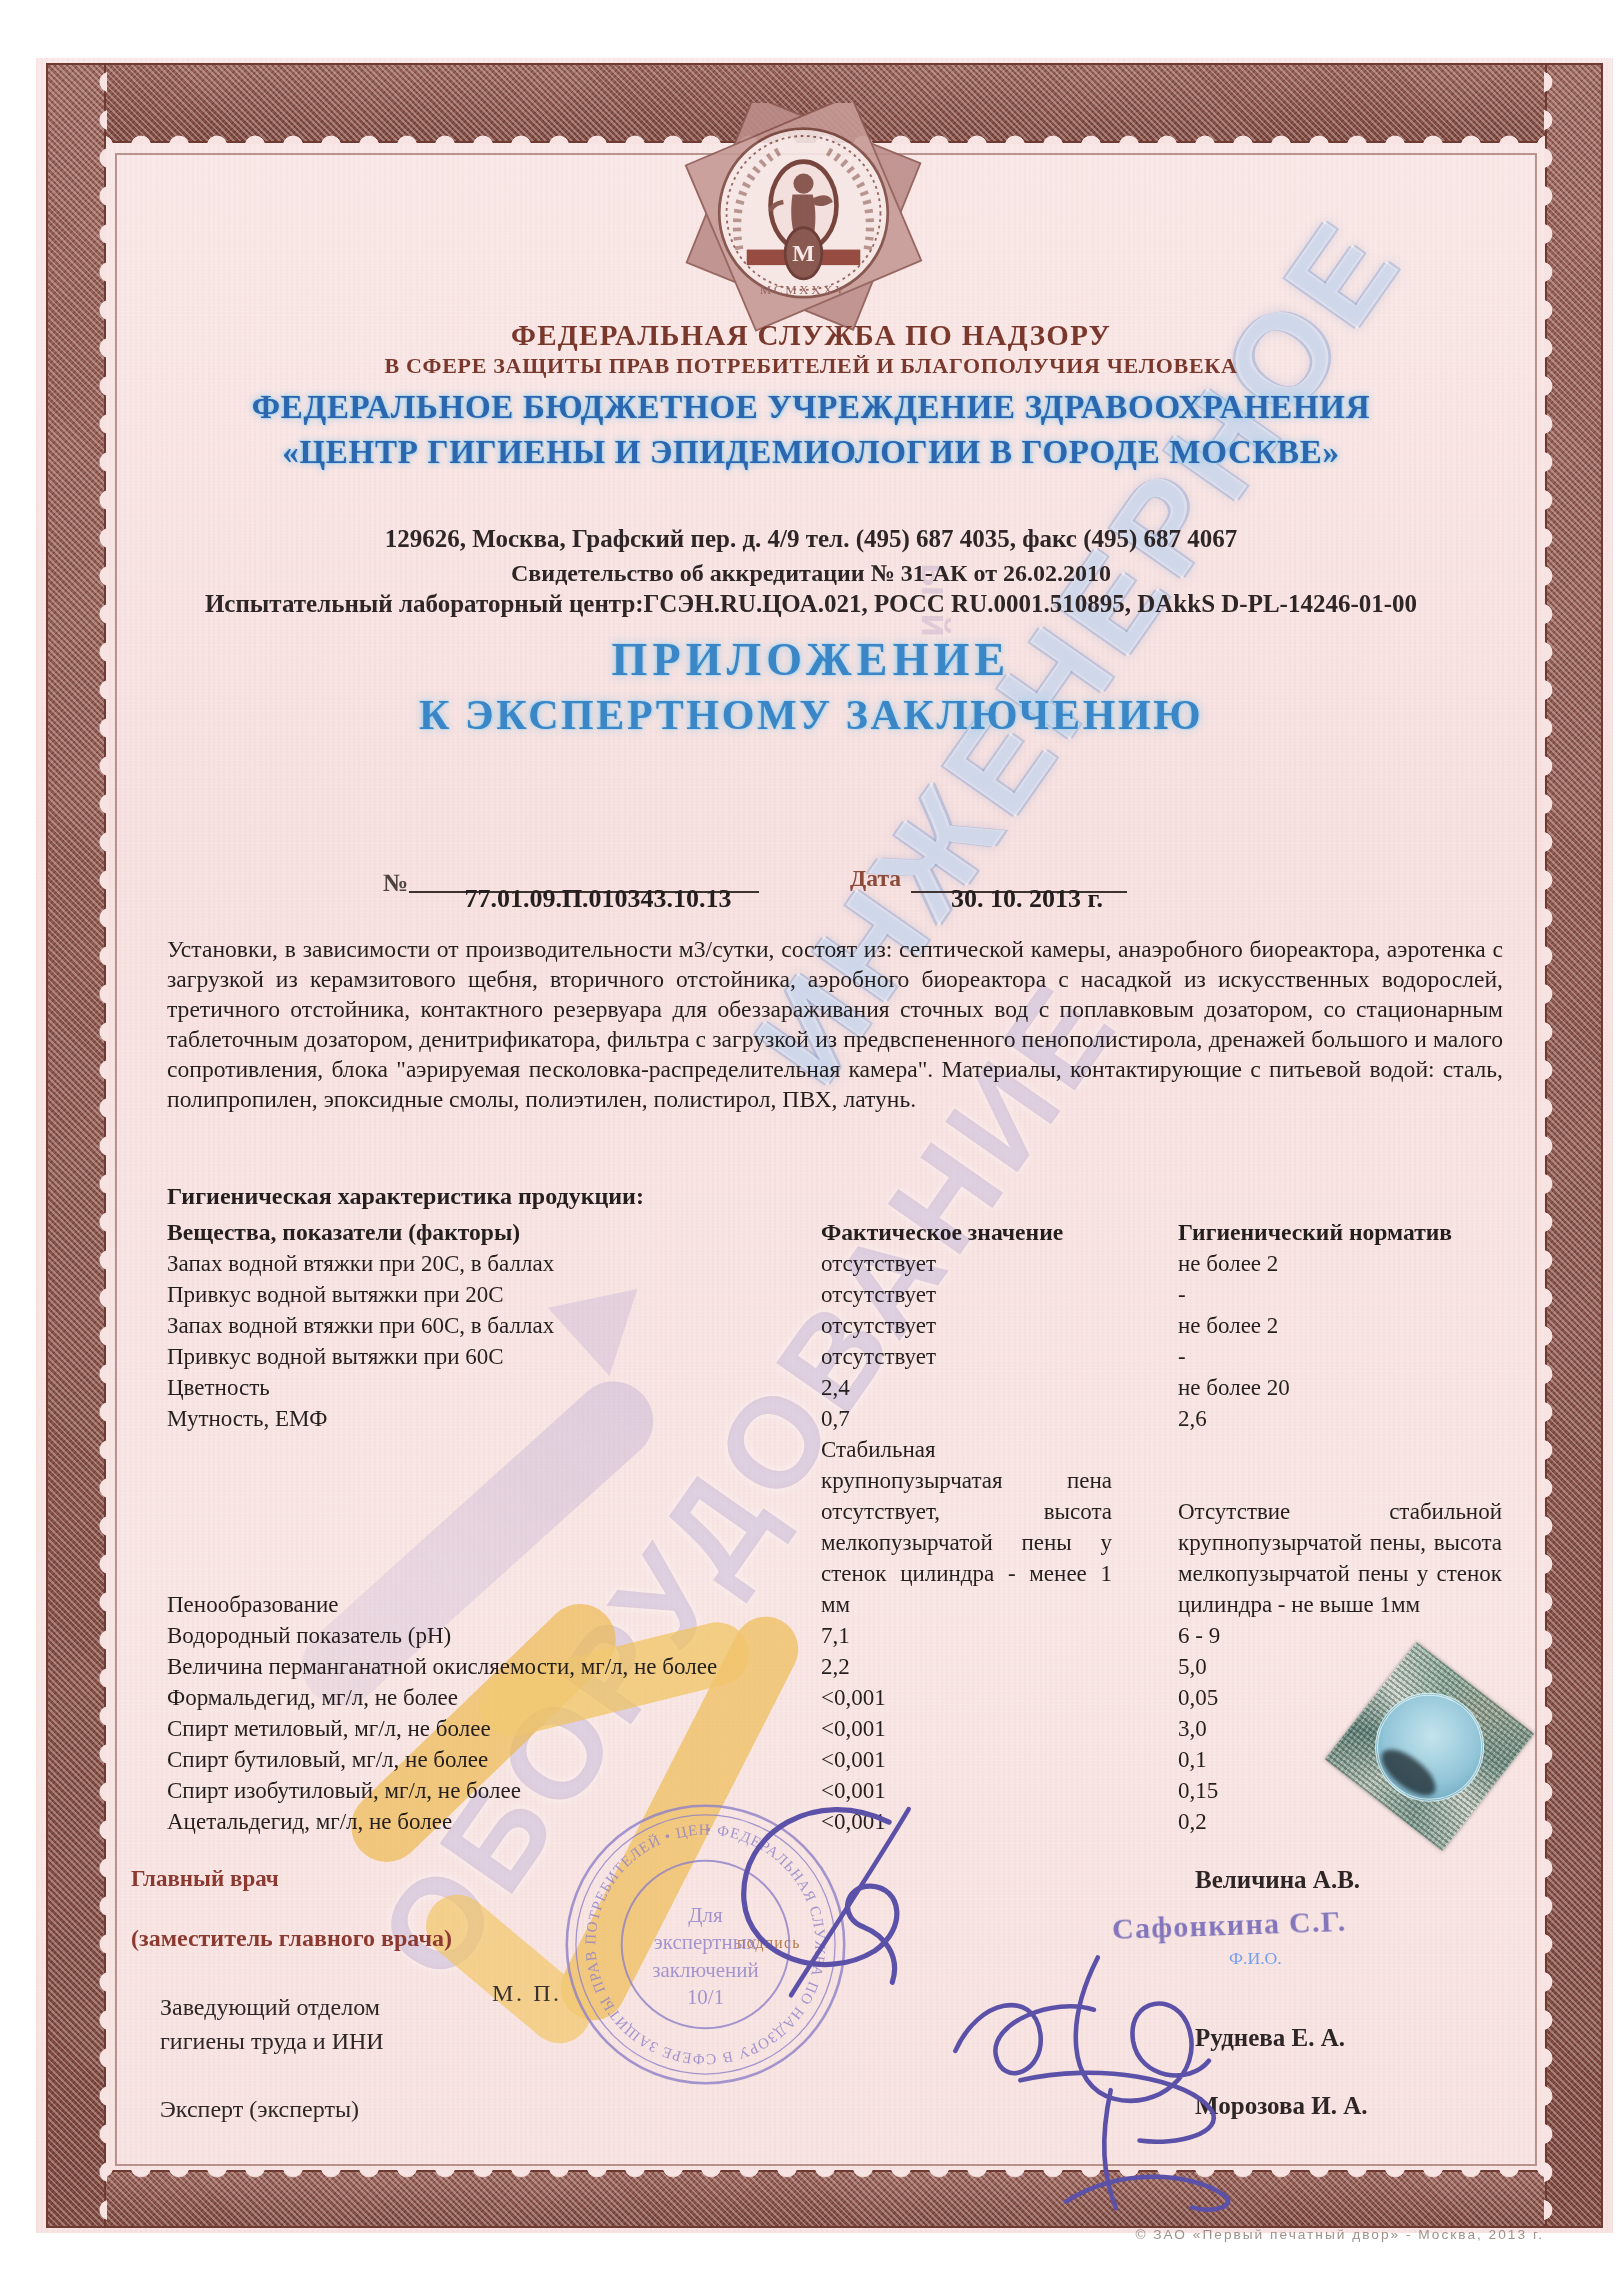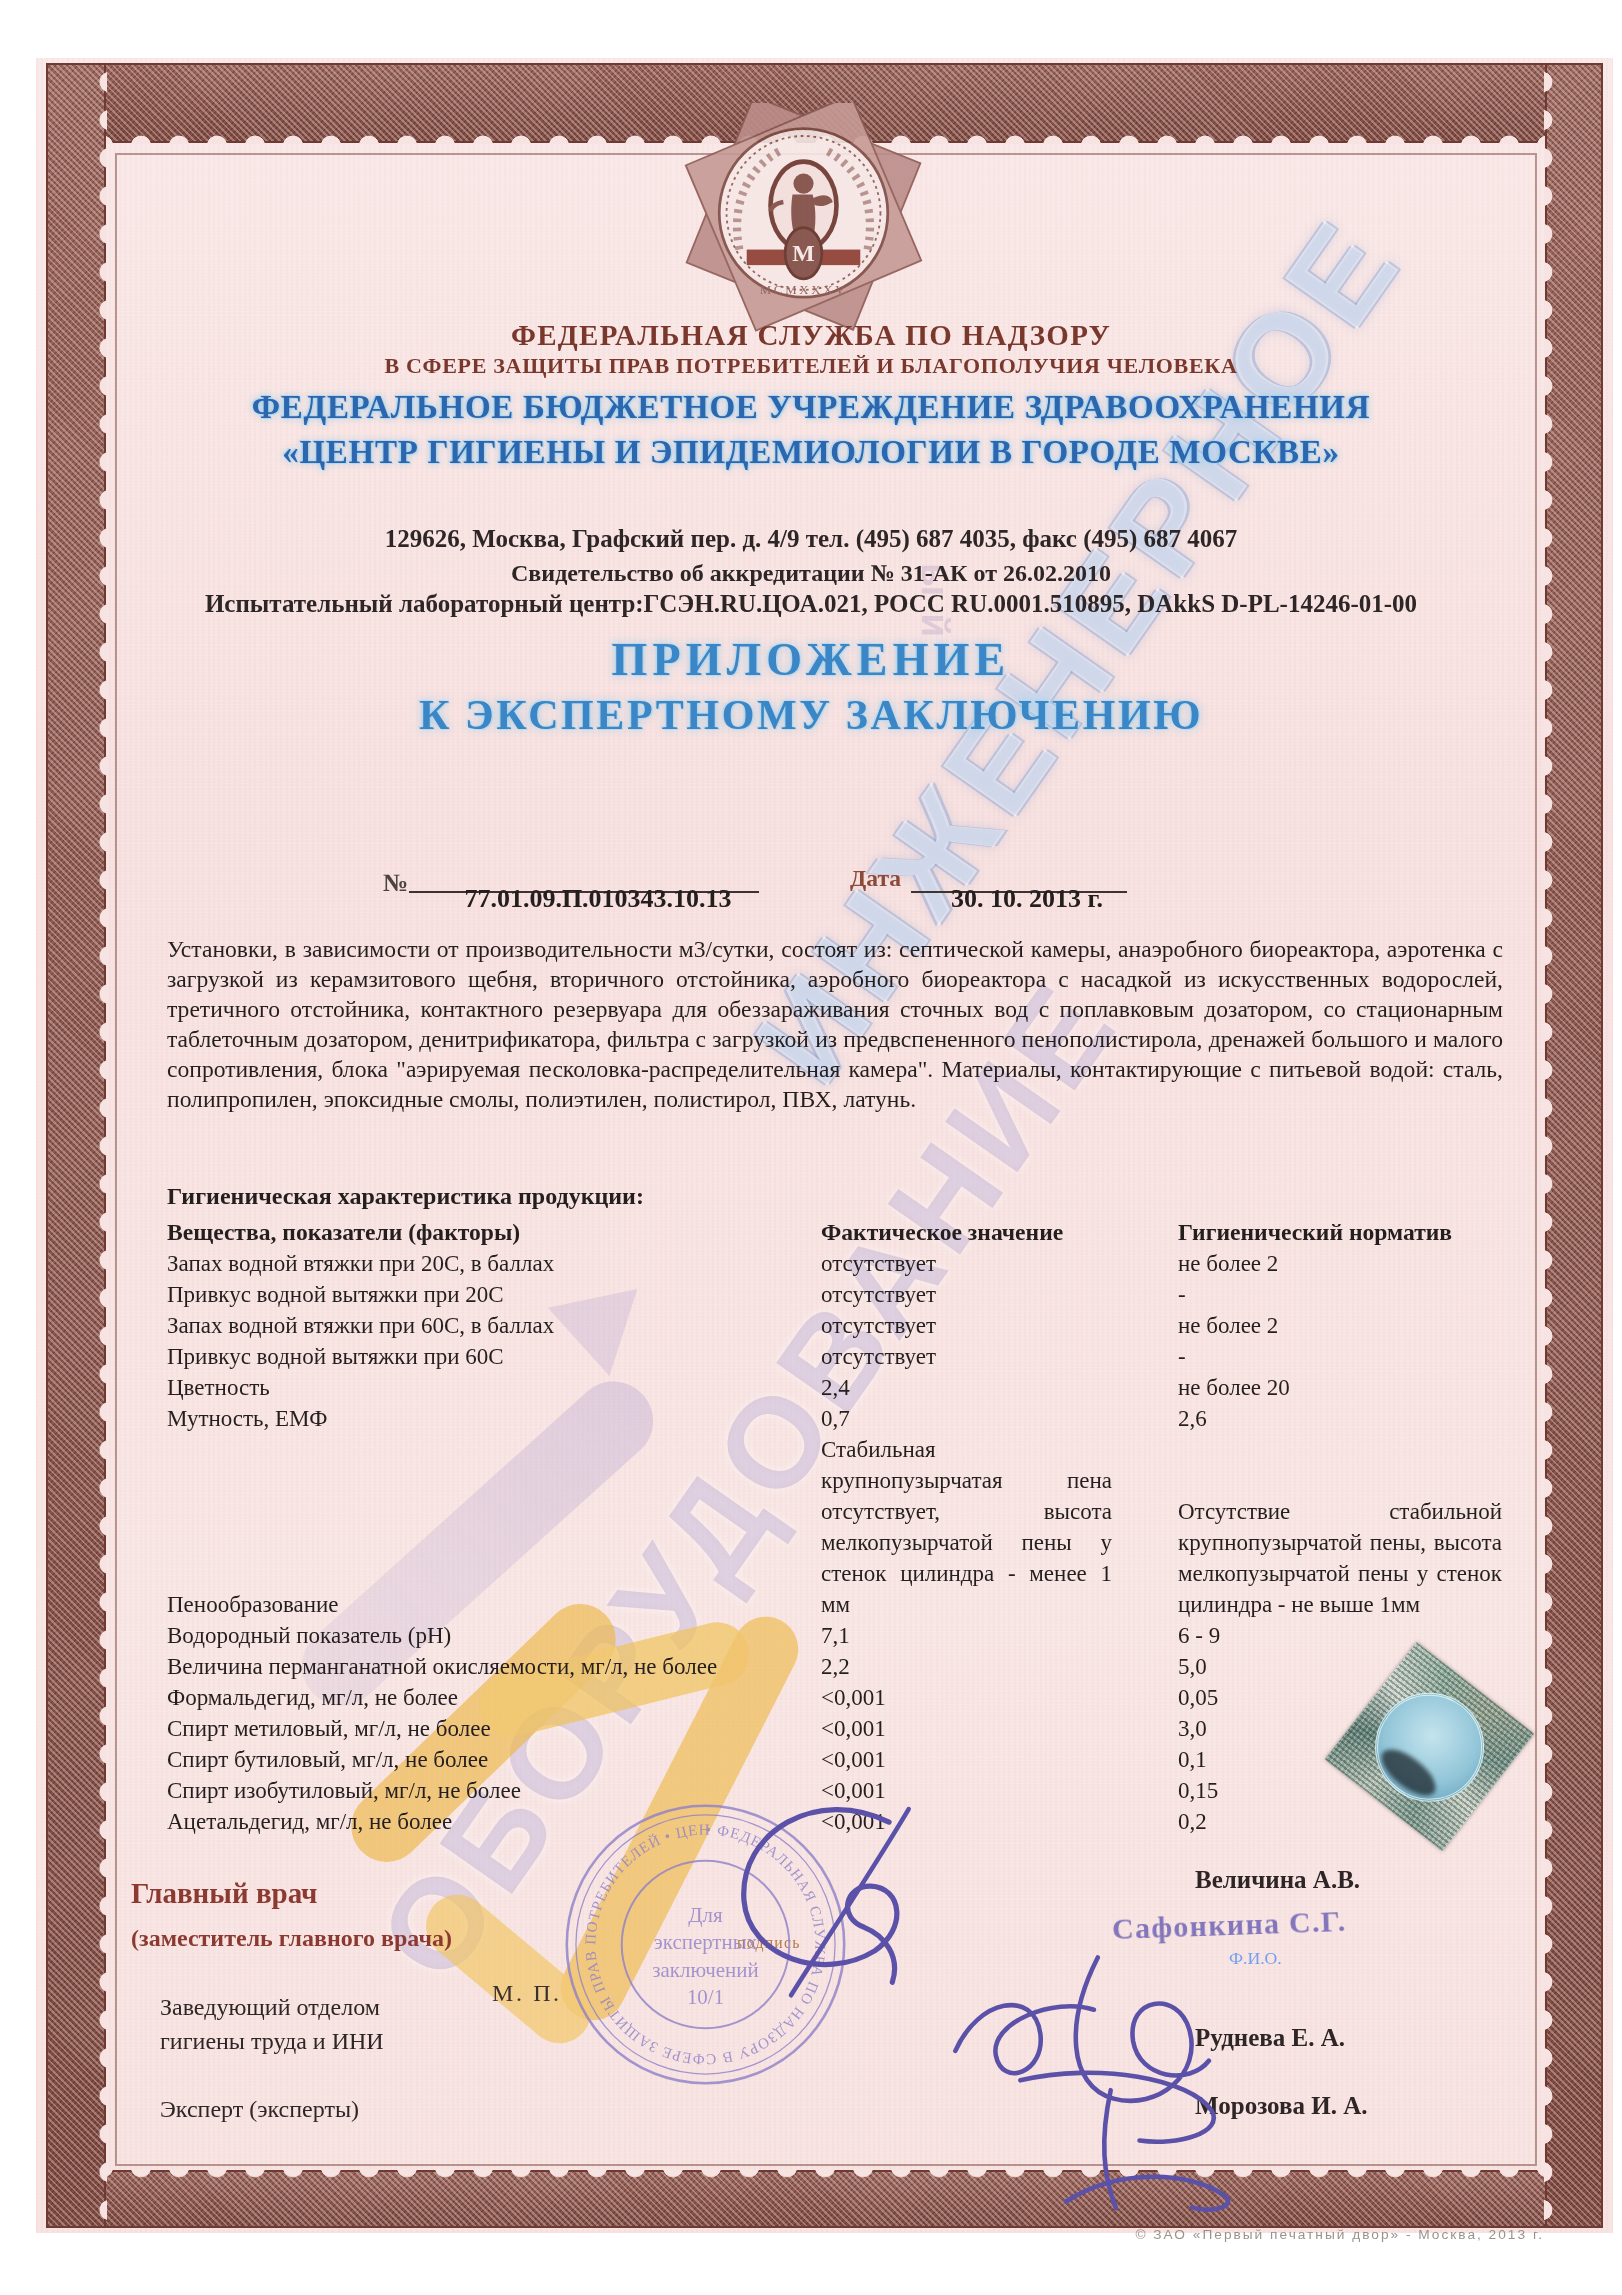--- a/index.html
+++ b/index.html
@@ -92,21 +92,21 @@
   .c1{width:654px;padding-right:6.5px;box-sizing:border-box;}
   .c2{width:357px;box-sizing:border-box;}
   .c3{width:324px;box-sizing:border-box;}
   .thead .c1,.thead .c2,.thead .c3{font-weight:bold;font-size:23.6px;}
   .just{text-align:justify;}
   .w445{max-width:291px;}
   .w860{max-width:563px;}
   
   .so{position:absolute;z-index:6;}
   .red-label{color:#8c3a31;font-weight:bold;}
-  .chief-label{left:131px;top:1866px;font-size:29px;margin-top:11px;}
+  .chief-label{left:131px;top:1866px;font-size:23px;}
   .chief-name{left:1195px;top:1866px;font-size:25px;font-weight:bold;}
   .deputy-label{left:131px;top:1925px;font-size:24px;}
   .sign-hint{left:737px;top:1934px;font-size:15.7px;color:#a8672f;opacity:.85;letter-spacing:1.3px;}
   .deputy-stamp{left:1112px;top:1908px;font-size:30px;font-weight:bold;color:#6f63b5;opacity:.85;
       transform:rotate(-2deg);letter-spacing:1.3px;filter:blur(0.3px);}
   .fio-hint{left:1229px;top:1948px;font-size:17.7px;color:#3b82f6;opacity:.7;filter:blur(0.3px);}
   .mp{left:492px;top:1980px;font-size:24px;letter-spacing:2.6px;color:#3a322f;}
   .dept1{left:160px;top:1994px;font-size:24px;}
   .dept2{left:160px;top:2028px;font-size:24px;}
   .dept-name{left:1195px;top:2024px;font-size:25px;font-weight:bold;}

